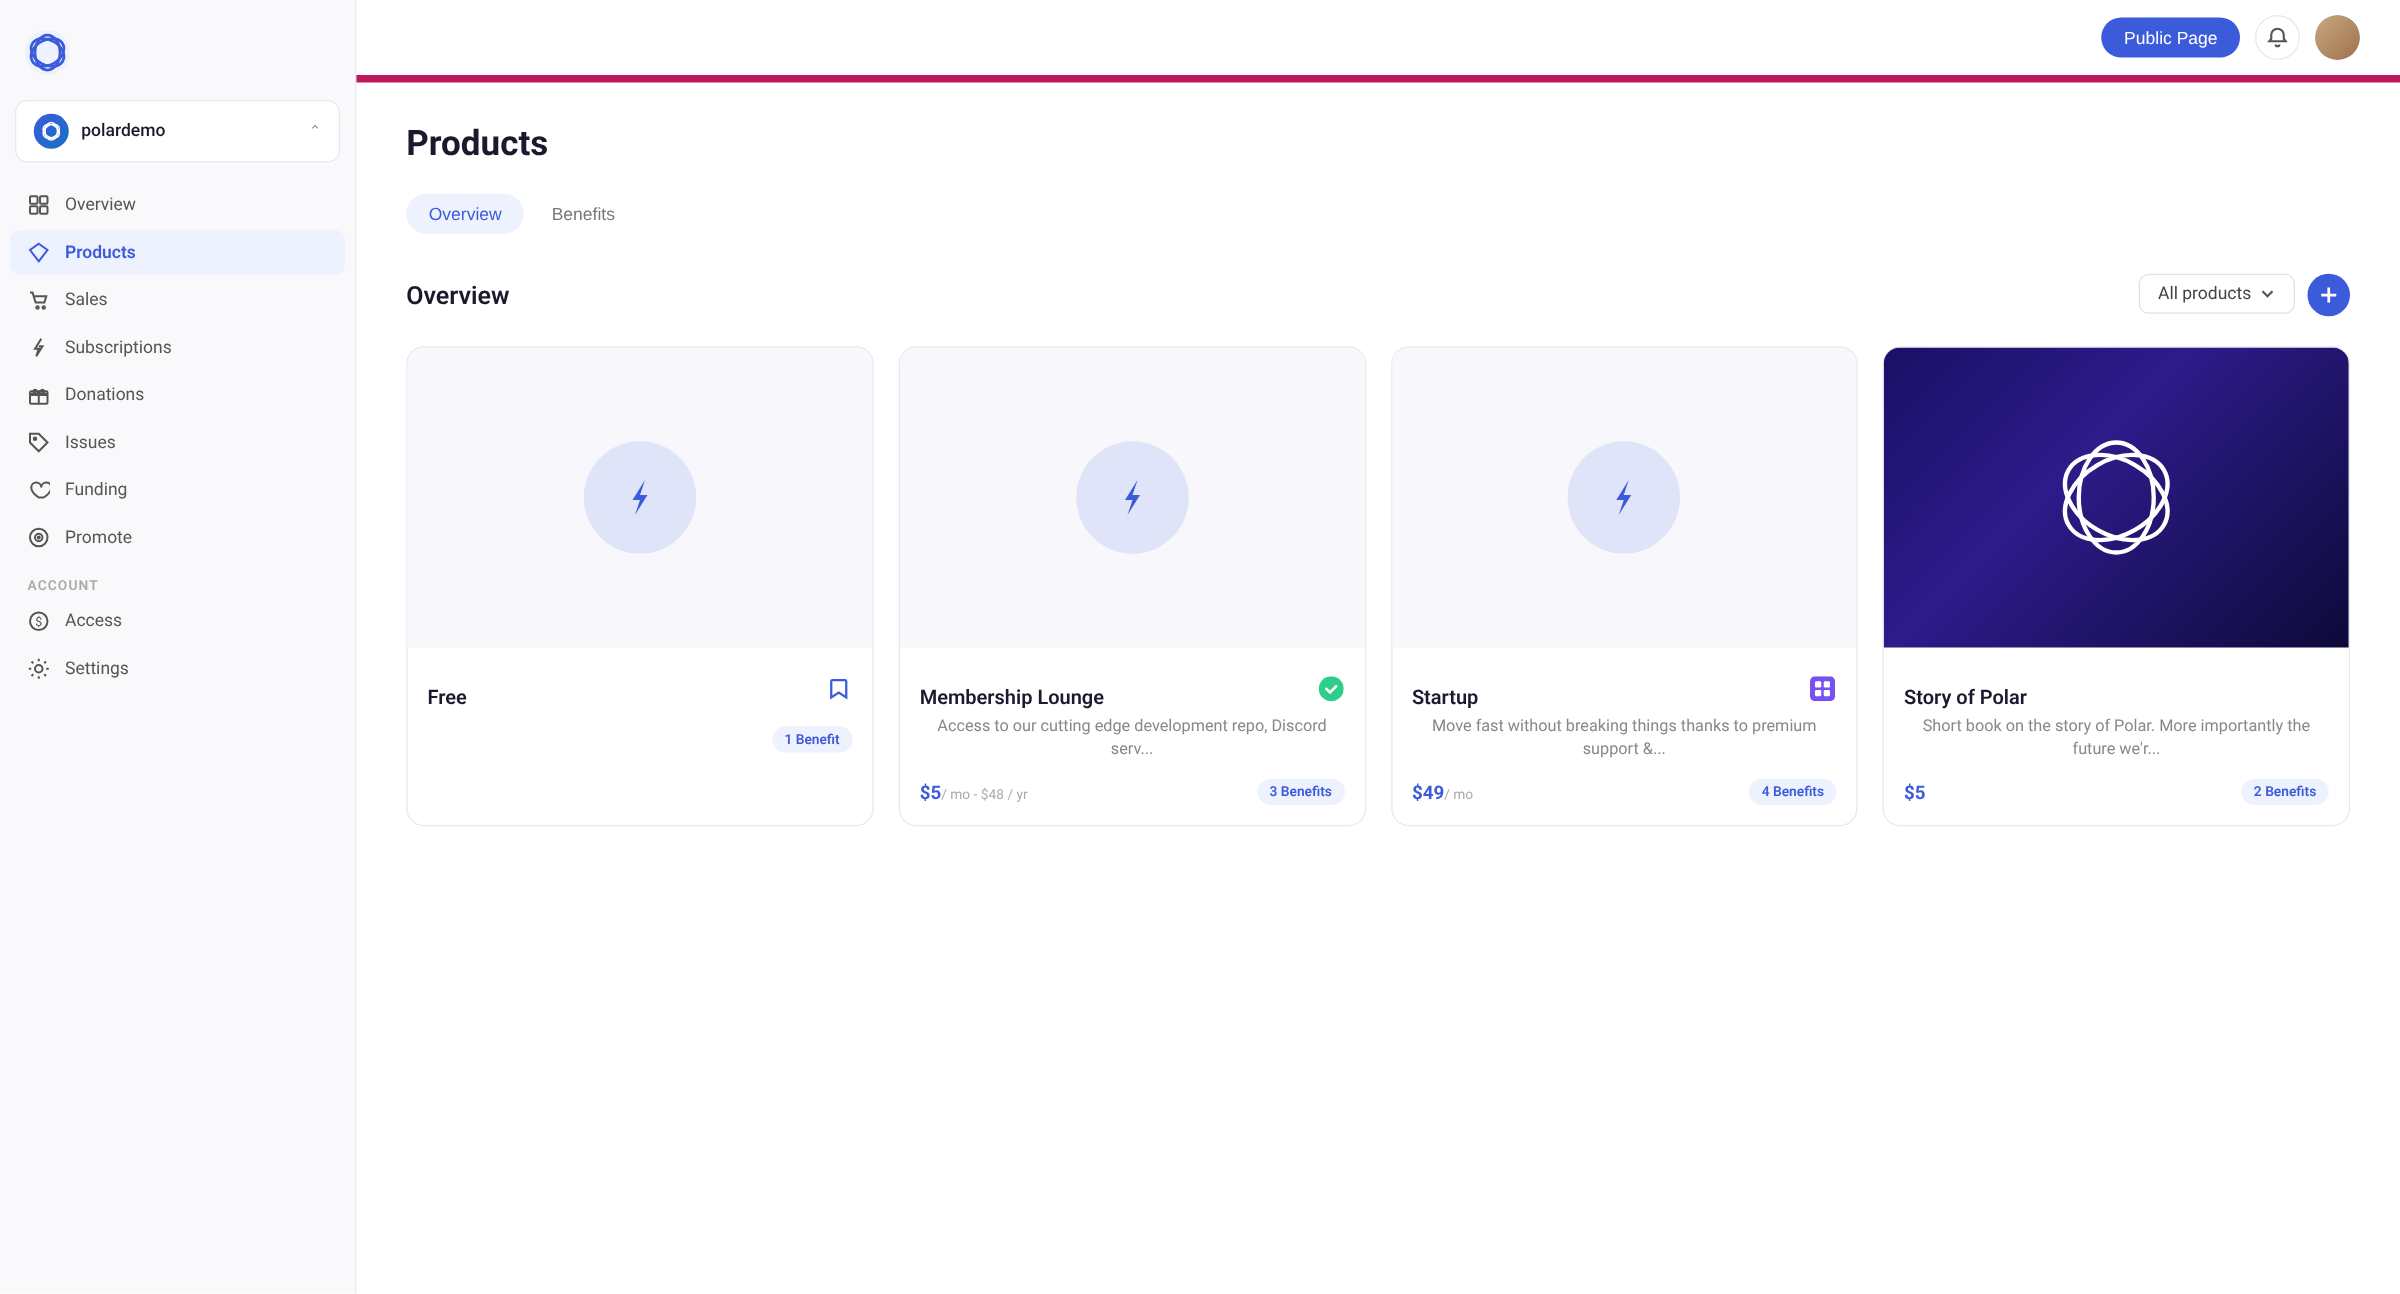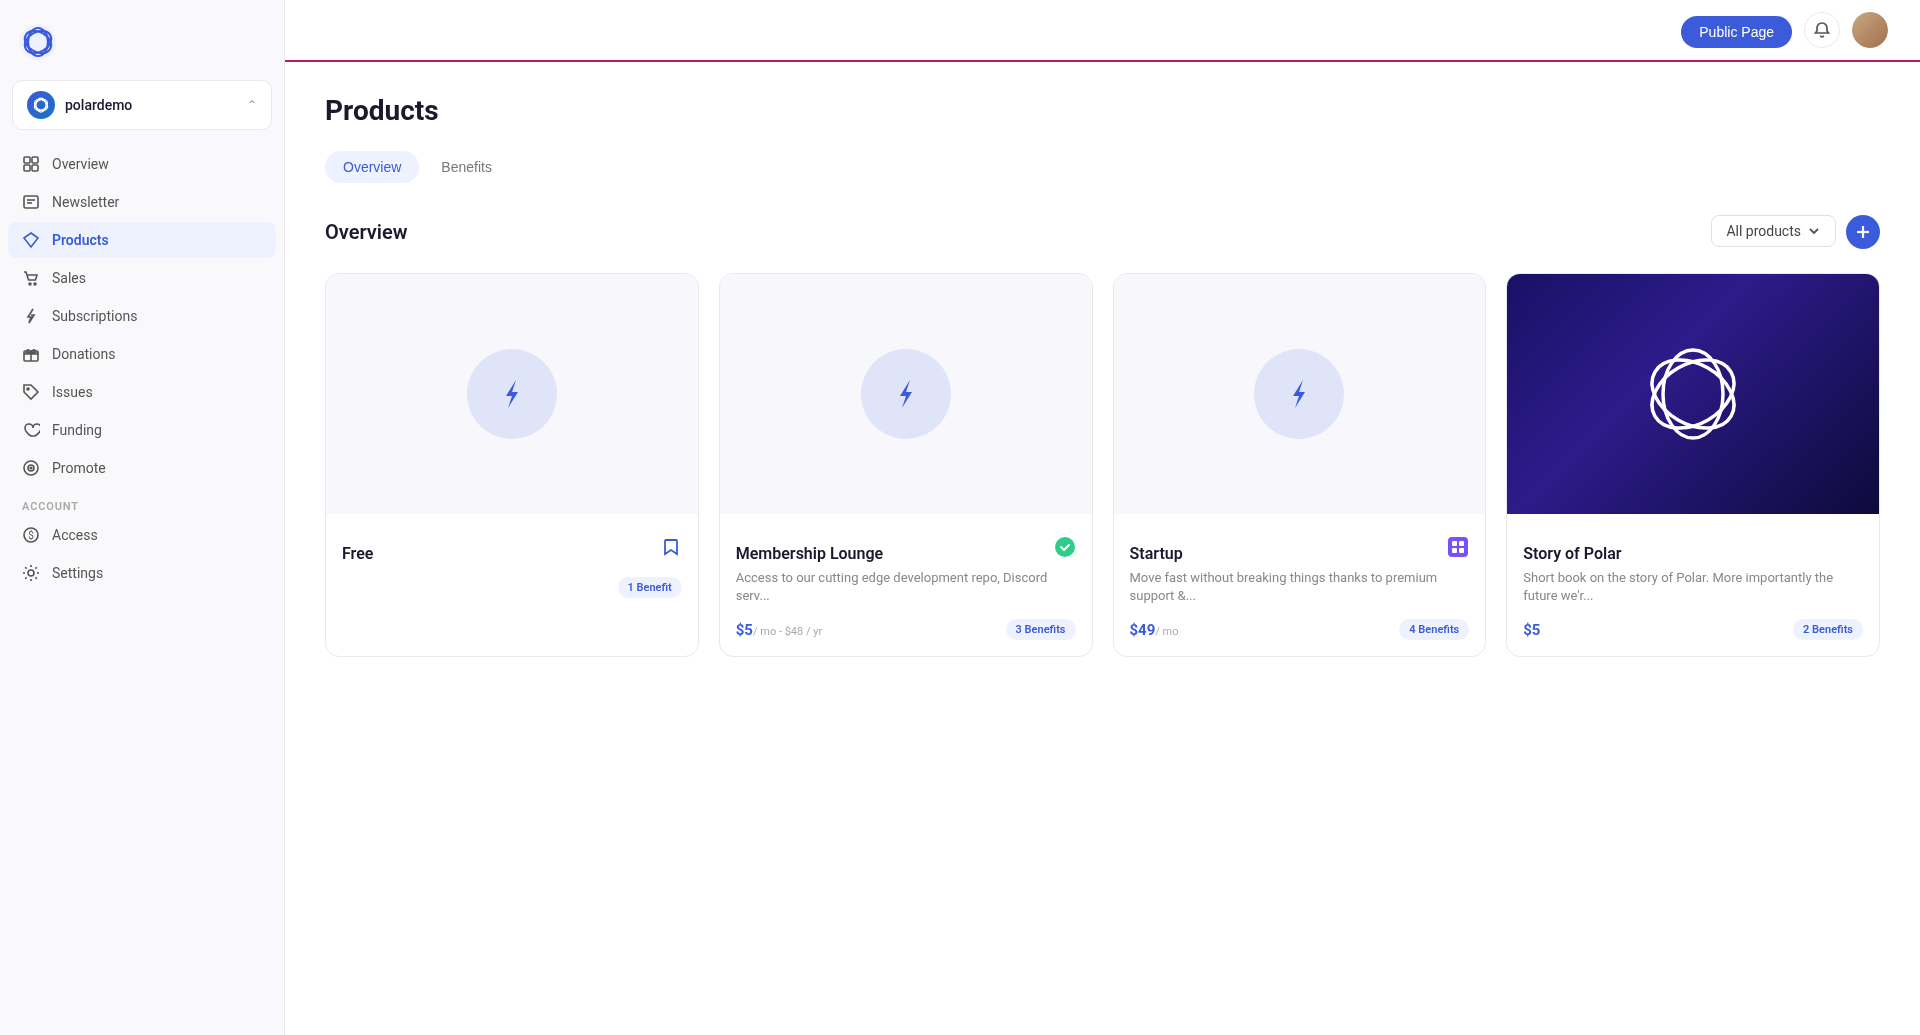--- a/index.html
+++ b/index.html
@@ -94,24 +94,24 @@
 
     
     .main {
       flex: 1;
       display: flex;
       flex-direction: column;
       overflow: hidden;
     }
     .topbar {
       display: flex;
-      align-items: flex-end;
+      align-items: center;
       justify-content: flex-end;
       padding: 12px 32px;
-      border-bottom: 2px solid #be185d;
+      border-bottom: 6px solid #be185d;
       gap: 12px;
     }
     .public-page-btn {
       background: #3b5bdb;
       color: white;
       border: none;
       border-radius: 20px;
       padding: 8px 18px;
       font-size: 14px;
       font-weight: 500;
@@ -287,20 +287,21 @@
       height: 22px;
       display: flex;
       align-items: center;
       justify-content: center;
     }
     .card-description {
       font-size: 13px;
       color: #888;
       line-height: 1.4;
       flex: 1;
+      text-align: center;
     }
     .card-footer {
       display: flex;
       align-items: center;
       justify-content: space-between;
       margin-top: 8px;
     }
     .card-price {
       font-size: 15px;
       font-weight: 700;
@@ -352,30 +353,20 @@
         <svg viewBox="0 0 18 18" fill="none" stroke="currentColor" stroke-width="1.6">
           <rect x="2" y="2" width="6" height="6" rx="1"></rect>
           <rect x="10" y="2" width="6" height="6" rx="1"></rect>
           <rect x="2" y="10" width="6" height="6" rx="1"></rect>
           <rect x="10" y="10" width="6" height="6" rx="1"></rect>
         </svg>
       </span>
       <span>Overview</span>
     </div>
 
-    <div class="nav-item">
-      <span class="nav-icon">
-        <svg viewBox="0 0 18 18" fill="none" stroke="currentColor" stroke-width="1.6">
-          <rect x="2" y="3" width="14" height="12" rx="1.5"></rect>
-          <line x1="5" y1="7" x2="13" y2="7"></line>
-          <line x1="5" y1="10" x2="10" y2="10"></line>
-        </svg>
-      </span>
-      <span>Newsletter</span>
-    </div>
 
     <div class="nav-item active">
       <span class="nav-icon">
         <svg viewBox="0 0 18 18" fill="none" stroke="#3b5bdb" stroke-width="1.6">
           <polygon points="9,2 16,7 9,16 2,7"></polygon>
         </svg>
       </span>
       <span>Products</span>
     </div>
 

